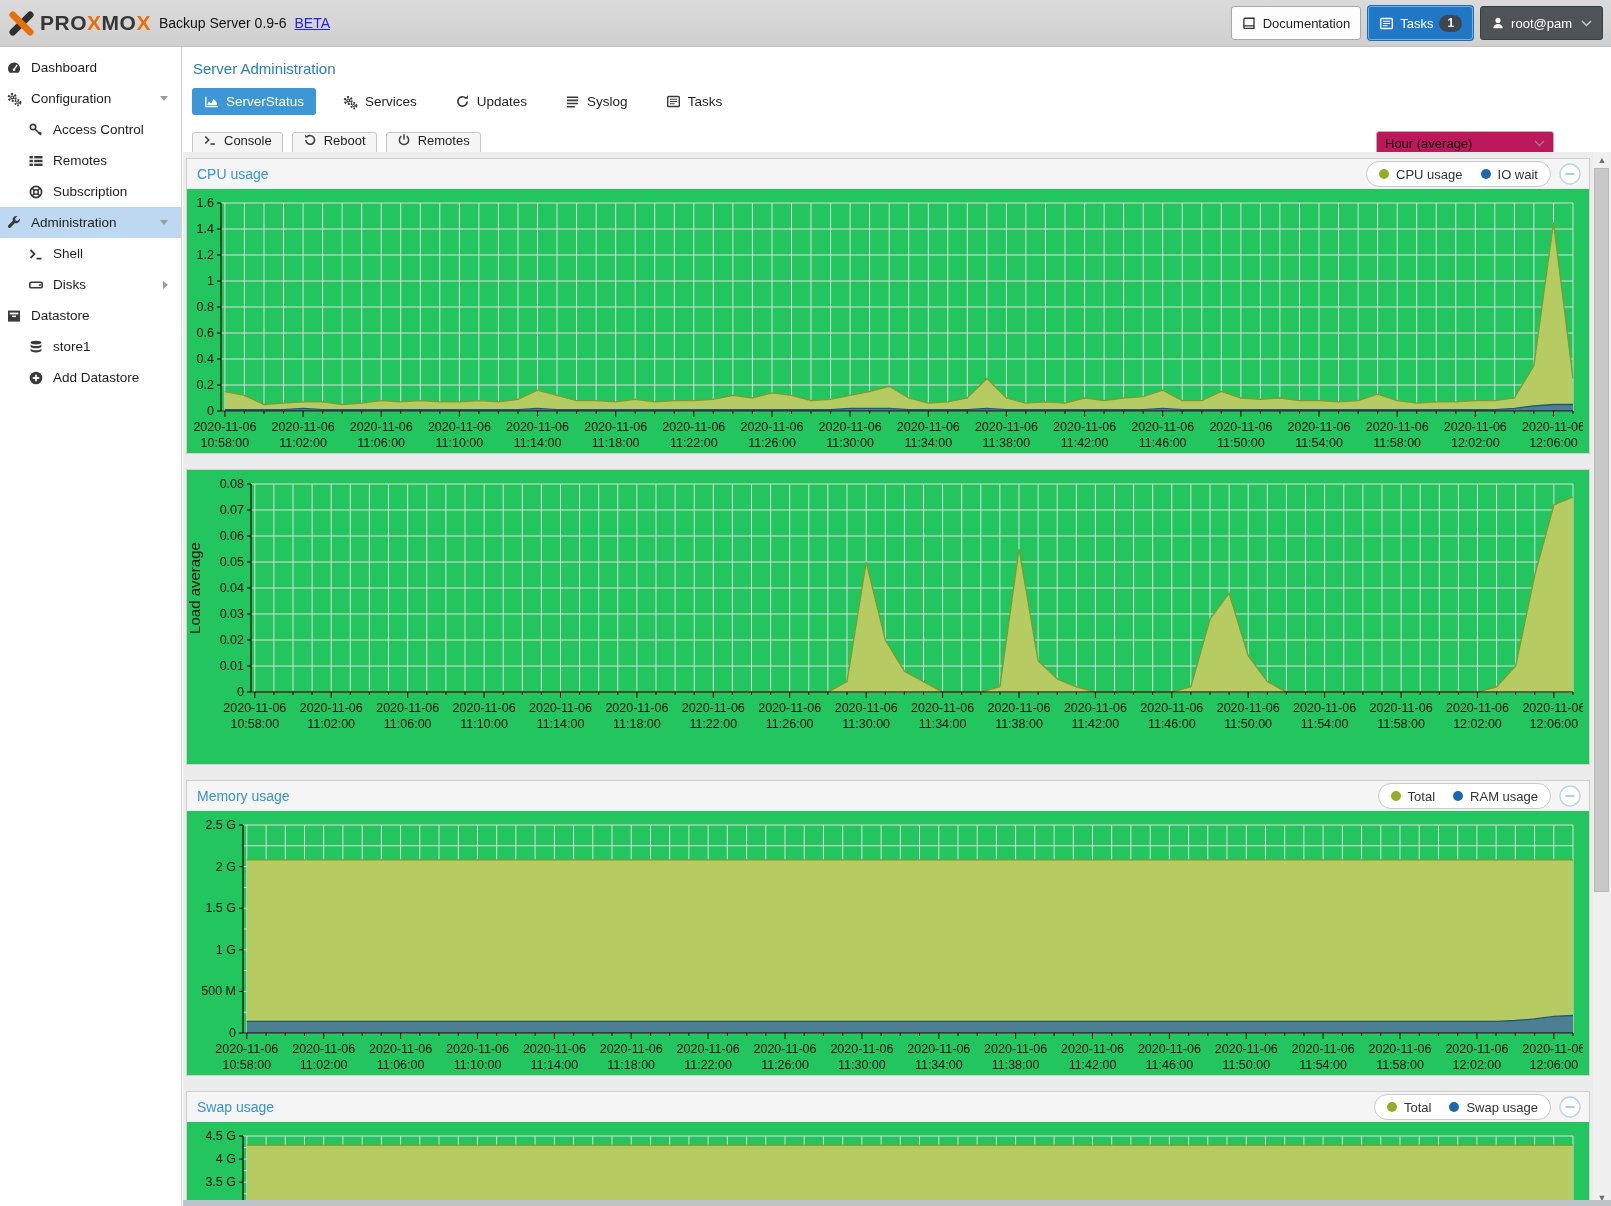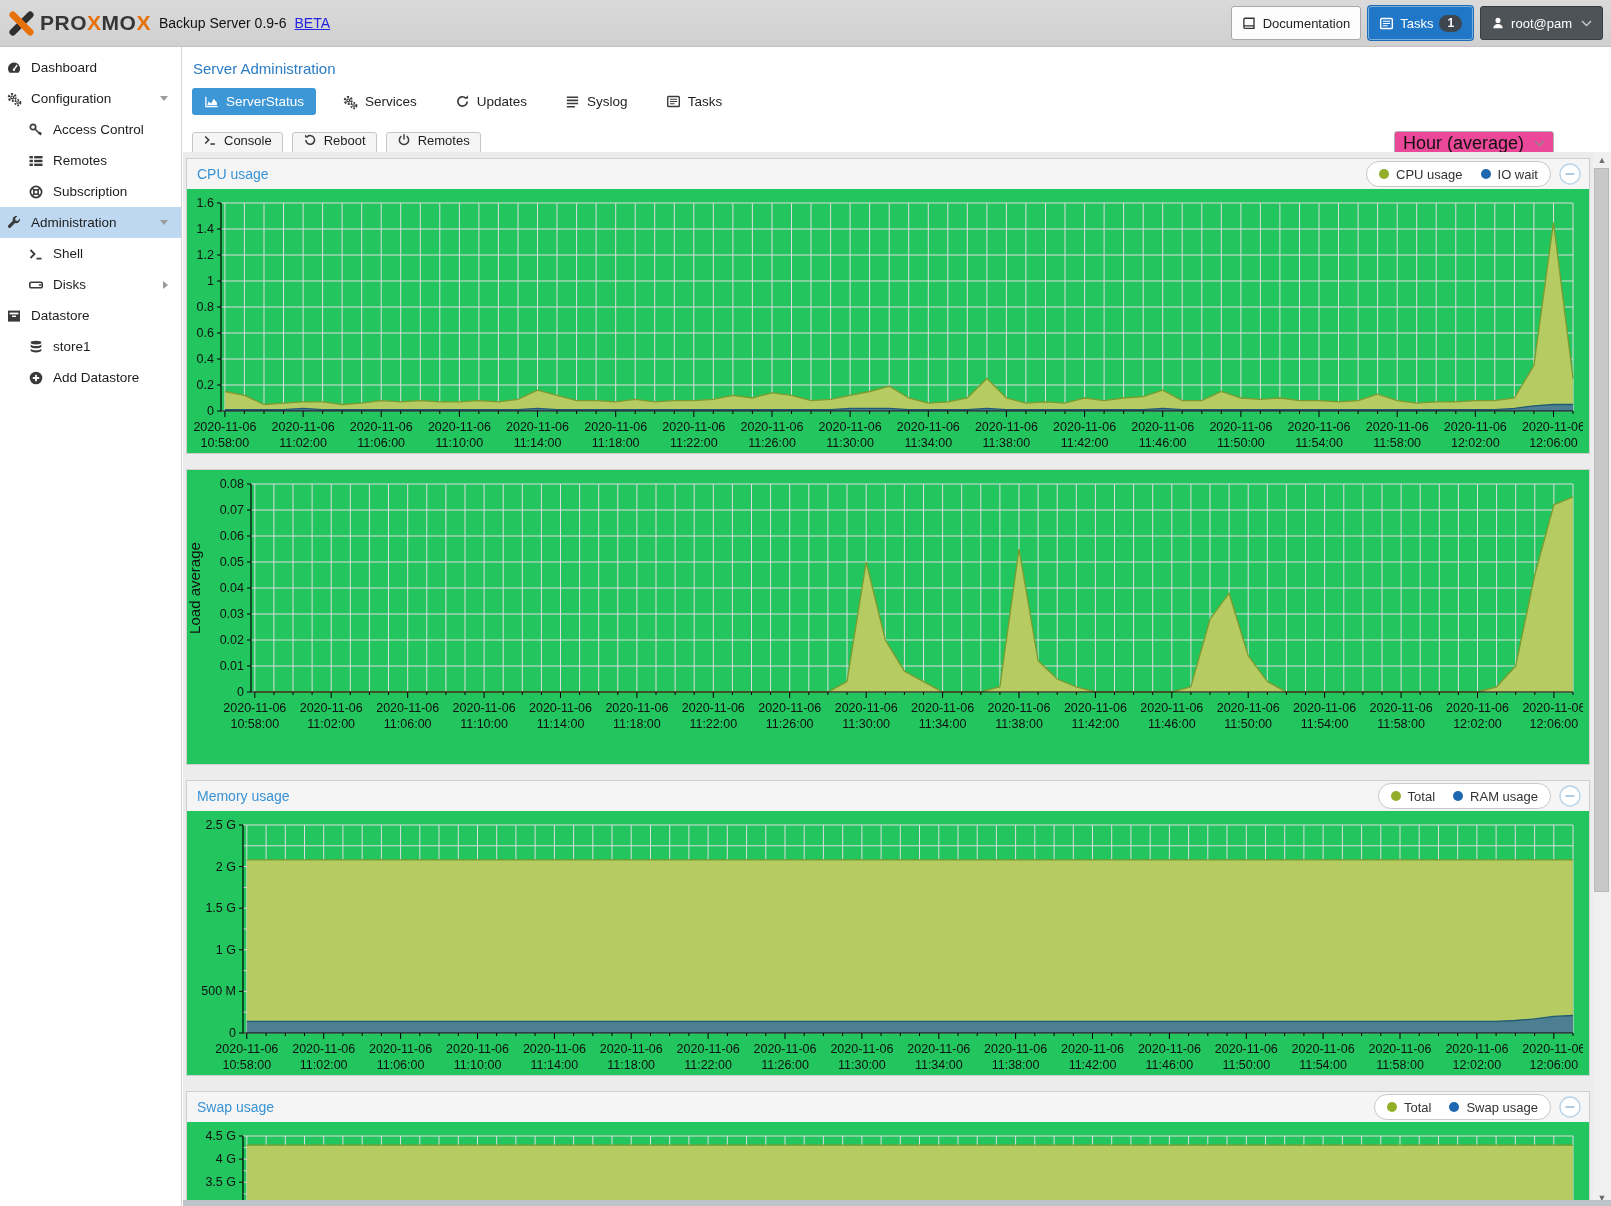--- a/index.html
+++ b/index.html
@@ -38,23 +38,23 @@
   
   .main{position:absolute;top:47px;left:183px;right:0;bottom:0;background:#fff}
   .page-title{margin:13px 0 0 10px;font-size:15px;color:#2b7cc2}
   .tabbar{display:flex;gap:14px;margin:11px 0 16px 9px;align-items:center}
   .tab{height:27px;display:inline-flex;align-items:center;gap:7px;padding:0 12px;font-size:13.5px;
        border-radius:3px;color:#1e1e1e;cursor:pointer}
   .tab.active{background:#3d96d5;color:#fff}
   .toolbar{position:relative;display:flex;gap:9px;margin:10px 0 0 9px;align-items:center;height:26px}
   .tbtn{height:24px;box-sizing:border-box;display:inline-flex;align-items:flex-start;gap:7px;padding:0 10px;
         background:#f5f5f5;border:1px solid #c6c6c6;border-radius:3px;font-size:13px;color:#1e1e1e;cursor:pointer}
-  .timeframe{position:absolute;right:57px;top:0;width:160px;height:24px;box-sizing:border-box;background:#ec4899;
+  .timeframe{position:absolute;right:57px;top:0;width:178px;height:24px;box-sizing:border-box;background:#be185d;
              border:1px solid #b3b3b3;border-radius:3px;display:flex;align-items:center;
-             padding:0 8px;font-size:18px;color:#111;cursor:pointer}
+             padding:0 8px;font-size:13px;color:#111;cursor:pointer}
   .timeframe .chev{margin-left:auto;line-height:0}
   
   .content{position:absolute;top:105px;left:0;width:1410px;bottom:0;background:#ececec;
            box-sizing:border-box;padding:6px 0 0 3px;overflow:hidden}
   .panel{width:1404px;height:296px;box-sizing:border-box;background:#22c55e;border:1px solid #cfcfcf;
          margin-bottom:15px;overflow:hidden}
   .phead{height:30px;display:flex;align-items:center;padding:0 8px 0 10px;background:#f5f5f5;gap:8px}
   .ptitle{font-size:14px;color:#3892d4}
   .legend{margin-left:auto;height:26px;box-sizing:border-box;border:1px solid #c9c9c9;border-radius:13px;
           background:#fff;display:flex;align-items:center;gap:18px;padding:0 12px;font-size:13px;color:#333}

